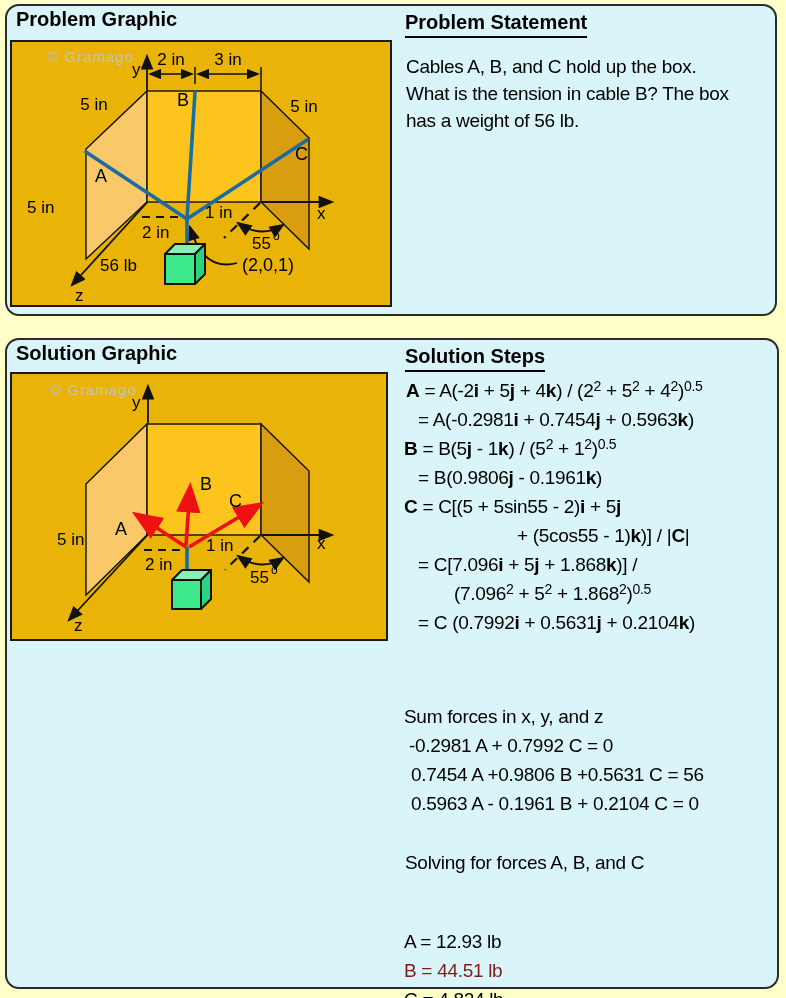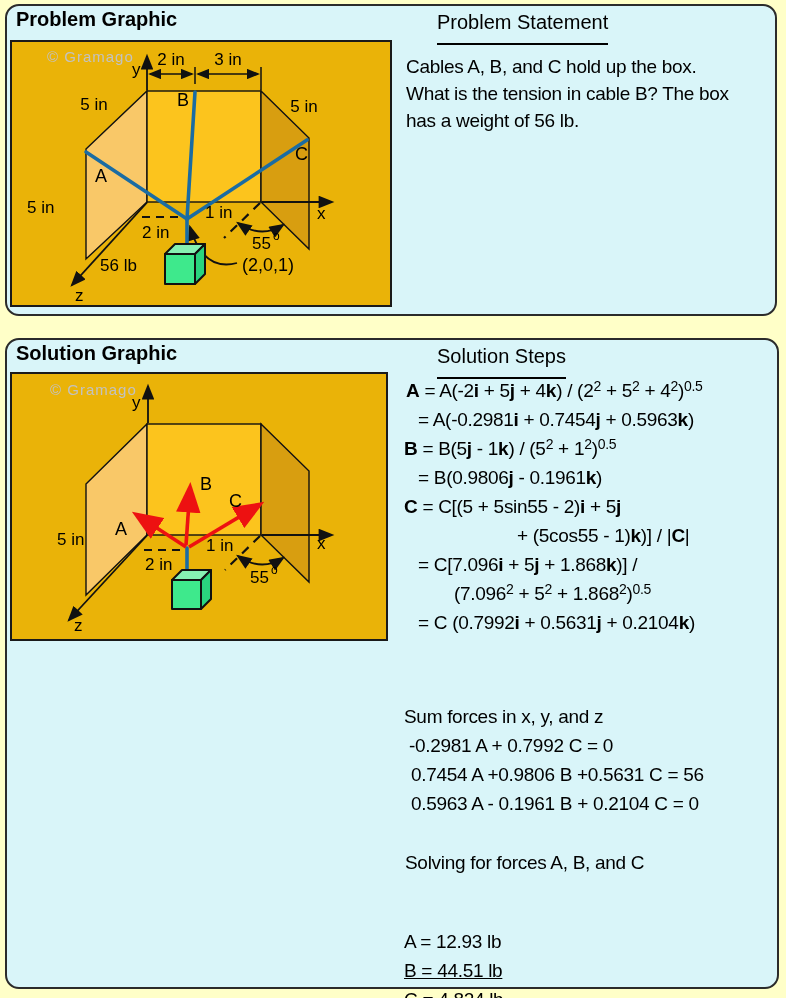--- a/index.html
+++ b/index.html
@@ -4,29 +4,29 @@
 <style>
   html,body{margin:0;padding:0;}
   body{
     position:relative;width:786px;height:998px;overflow:hidden;
     background:#FFFFC8;
     font-family:"Liberation Sans",sans-serif;color:#000;
   }
   .panel{position:absolute;background:#D9F5F9;border:2px solid #2b2b2b;border-radius:14px;box-sizing:border-box;}
   .gbox{position:absolute;background:#eab308;border:2px solid #1a1a1a;box-sizing:border-box;overflow:hidden;}
   .ptitle{position:absolute;font-size:20px;font-weight:bold;white-space:pre;}
-  .heading{position:absolute;font-size:20px;font-weight:normal;border-bottom:2px solid #000;padding-bottom:9px;white-space:pre;margin-left:32px;}
+  .heading{position:absolute;font-size:20px;font-weight:bold;border-bottom:2px solid #000;padding-bottom:2px;white-space:pre;}
   .para,.eqs{position:absolute;font-size:19px;letter-spacing:-0.3px;}
   .para .eq-line{height:27px;line-height:27px;}
   .eqs .eq-line{height:29px;line-height:29px;}
   .eq-line{white-space:pre;}
   .single-line{position:absolute;font-size:19px;letter-spacing:-0.3px;white-space:pre;}
   .bv{font-weight:bold;}
   .sup{font-size:14px;position:relative;top:-6px;}
-  .red{color:#000000;text-decoration:underline;}
+  .red{color:#7f1d1d;}
   svg text{font-family:"Liberation Sans",sans-serif;fill:#000;}
   svg .lbl{font-size:17px;}
   svg .big{font-size:18px;}
   svg .supo{font-size:12px;}
   svg .wm{font-size:15px;fill:#C2C2C2;letter-spacing:1px;}
 </style>
 </head>
 <body>
 
 <div class="panel" style="left:5px;top:4px;width:772px;height:312px;"></div>

